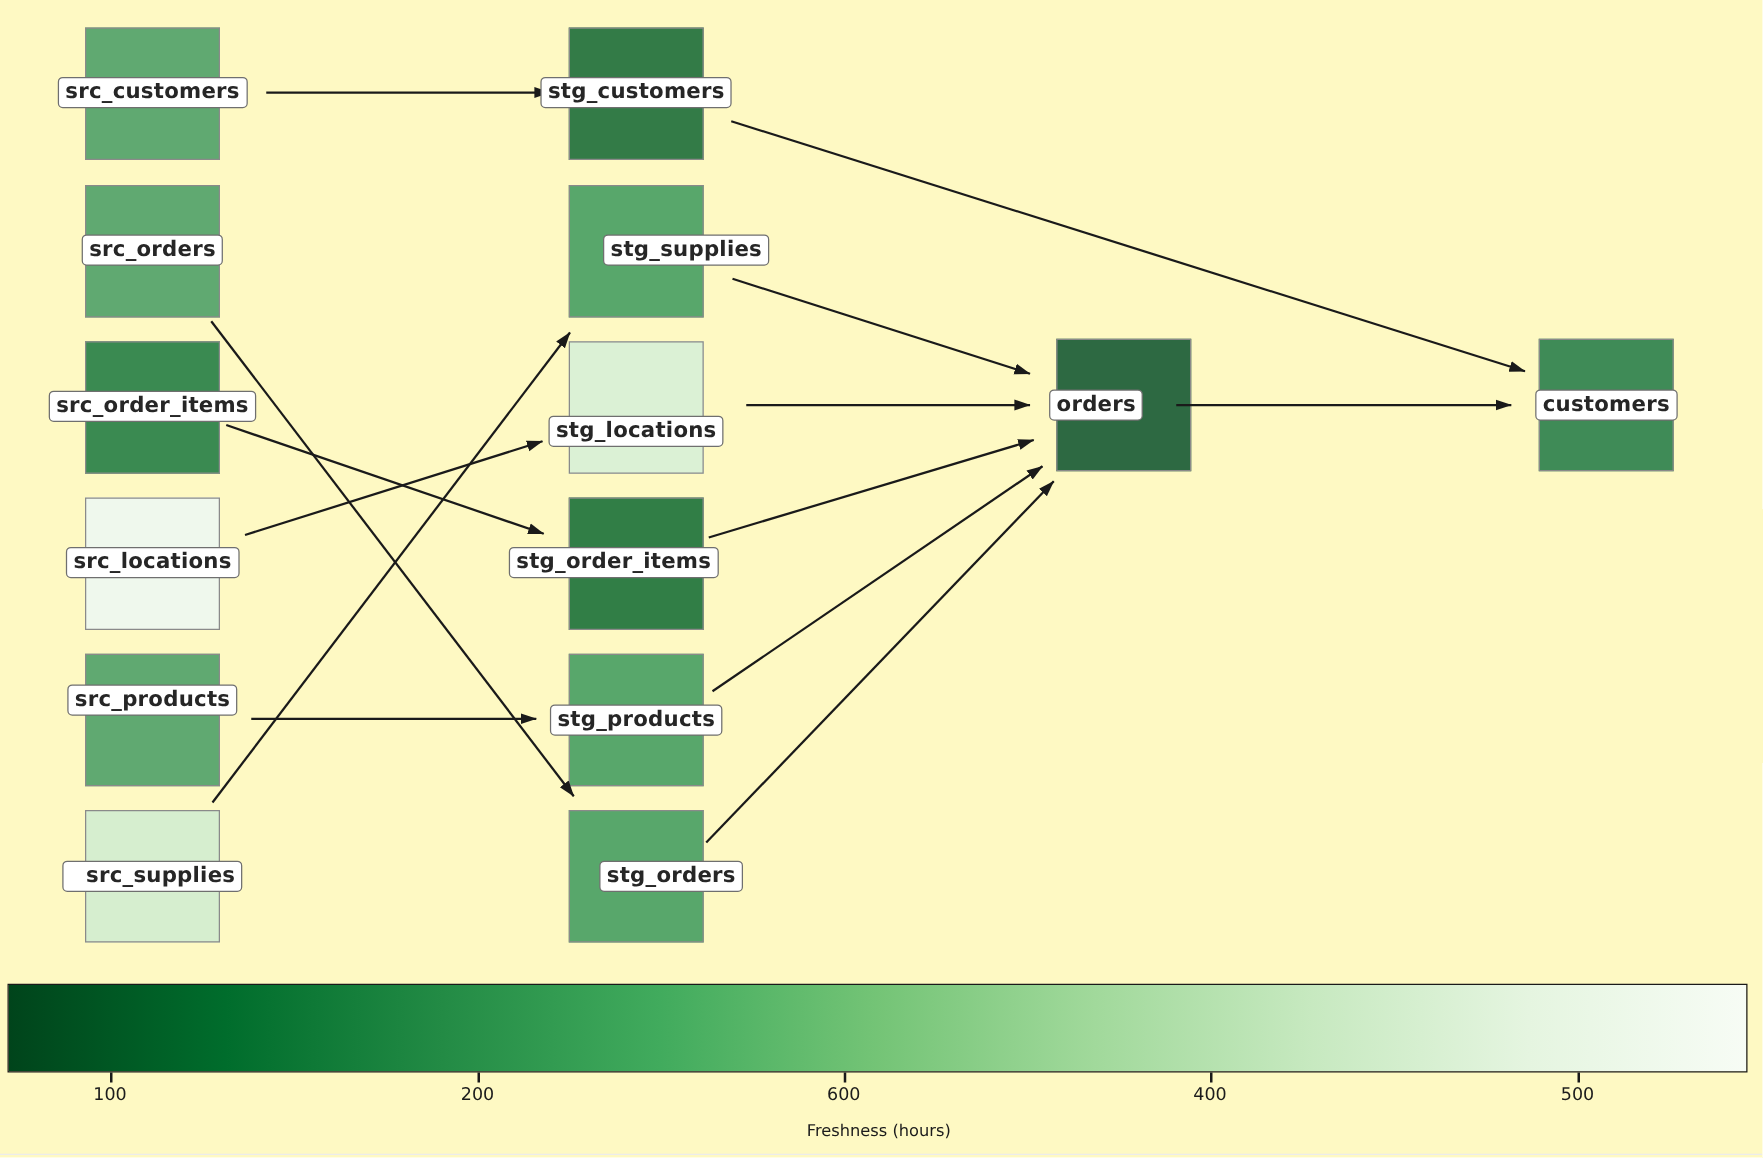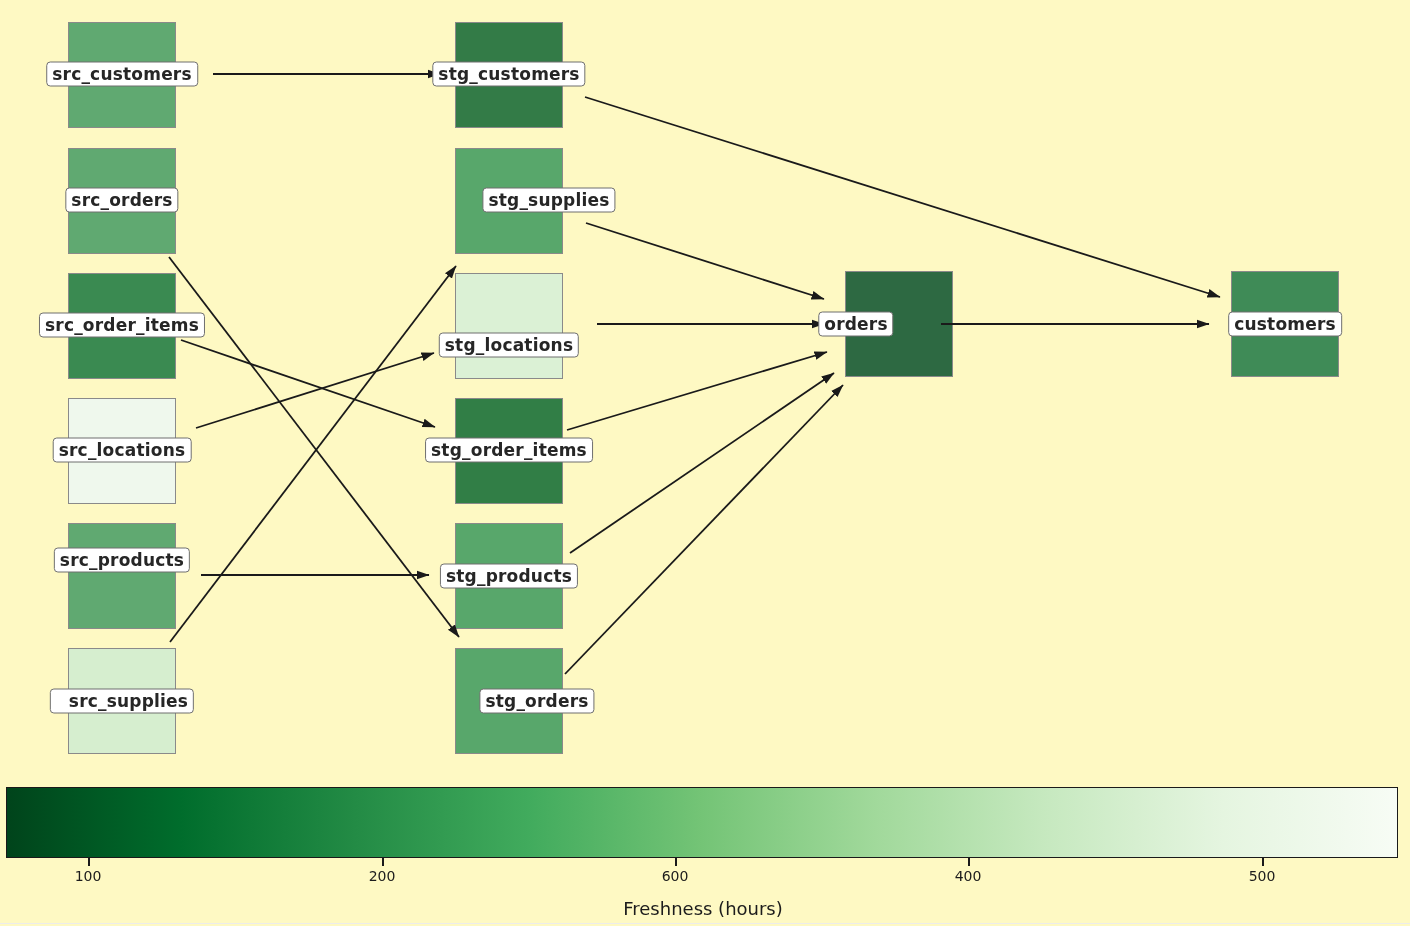--- a/index.html
+++ b/index.html
@@ -25,21 +25,21 @@
       #00441b 0%, #006d2c 12.5%, #238b45 25%, #41ab5d 37.5%, #74c476 50%,
       #a1d99b 62.5%, #c7e9c0 75%, #e5f5e0 87.5%, #f7fcf5 100%);
   }
   .tickmark{position:absolute; top:858px; width:1.6px; height:8px; background:#1a1a1a;}
   .ticklabel{
     position:absolute; top:868px; transform:translateX(-50%);
     font-size:14px; color:#1c1c1c;
   }
   .axislabel{
     position:absolute; top:898px; left:703px; transform:translateX(-50%);
-    font-size:18px; color:#1c1c1c;
+    font-size:13px; color:#1c1c1c;
   }
   #bottomline{position:absolute; left:0; top:923px; width:1410px; height:1px; background:#ececec;}
 </style>
 </head>
 <body>
 
 <div id="fig">
 
   <div class="node" style="left: 68px; top: 22px; background: rgb(96, 169, 113);"></div>
   <div class="node" style="left: 68px; top: 148px; background: rgb(96, 169, 113);"></div>
@@ -81,24 +81,24 @@
 
   <div class="nlabel" style="left:122px; top:74px;">src_customers</div>
   <div class="nlabel" style="left:122px; top:200px;">src_orders</div>
   <div class="nlabel" style="left:122px; top:325px;">src_order_items</div>
   <div class="nlabel" style="left:122px; top:450px;">src_locations</div>
   <div class="nlabel" style="left:122px; top:560px;">src_products</div>
   <div class="nlabel" style="left:122px; top:701px;padding-left:18px;">src_supplies</div>
   <div class="nlabel" style="left:509px; top:74px;">stg_customers</div>
   <div class="nlabel" style="left:509px; top:200px;margin-left:40px;">stg_supplies</div>
   <div class="nlabel" style="left:509px; top:325px;margin-top:20px;">stg_locations</div>
-  <div class="nlabel" style="left:509px; top:450px;">stg_order_items</div>
+  <div class="nlabel" style="left:491px; top:450px;">stg_order_items</div>
   <div class="nlabel" style="left:509px; top:576px;">stg_products</div>
   <div class="nlabel" style="left:509px; top:701px;margin-left:28px;">stg_orders</div>
-  <div class="nlabel" style="left:856px; top:324px;">orders</div>
+  <div class="nlabel" style="left:877px; top:324px;">orders</div>
   <div class="nlabel" style="left:1285px;top:324px;">customers</div>
 
   <div id="colorbar"></div>
   <div class="tickmark" style="left:88px;"></div>
   <div class="tickmark" style="left:382px;"></div>
   <div class="tickmark" style="left:675px;"></div>
   <div class="tickmark" style="left:968px;"></div>
   <div class="tickmark" style="left:1262px;"></div>
   <div class="ticklabel" style="left:88px;">100</div>
   <div class="ticklabel" style="left:382px;">200</div>

